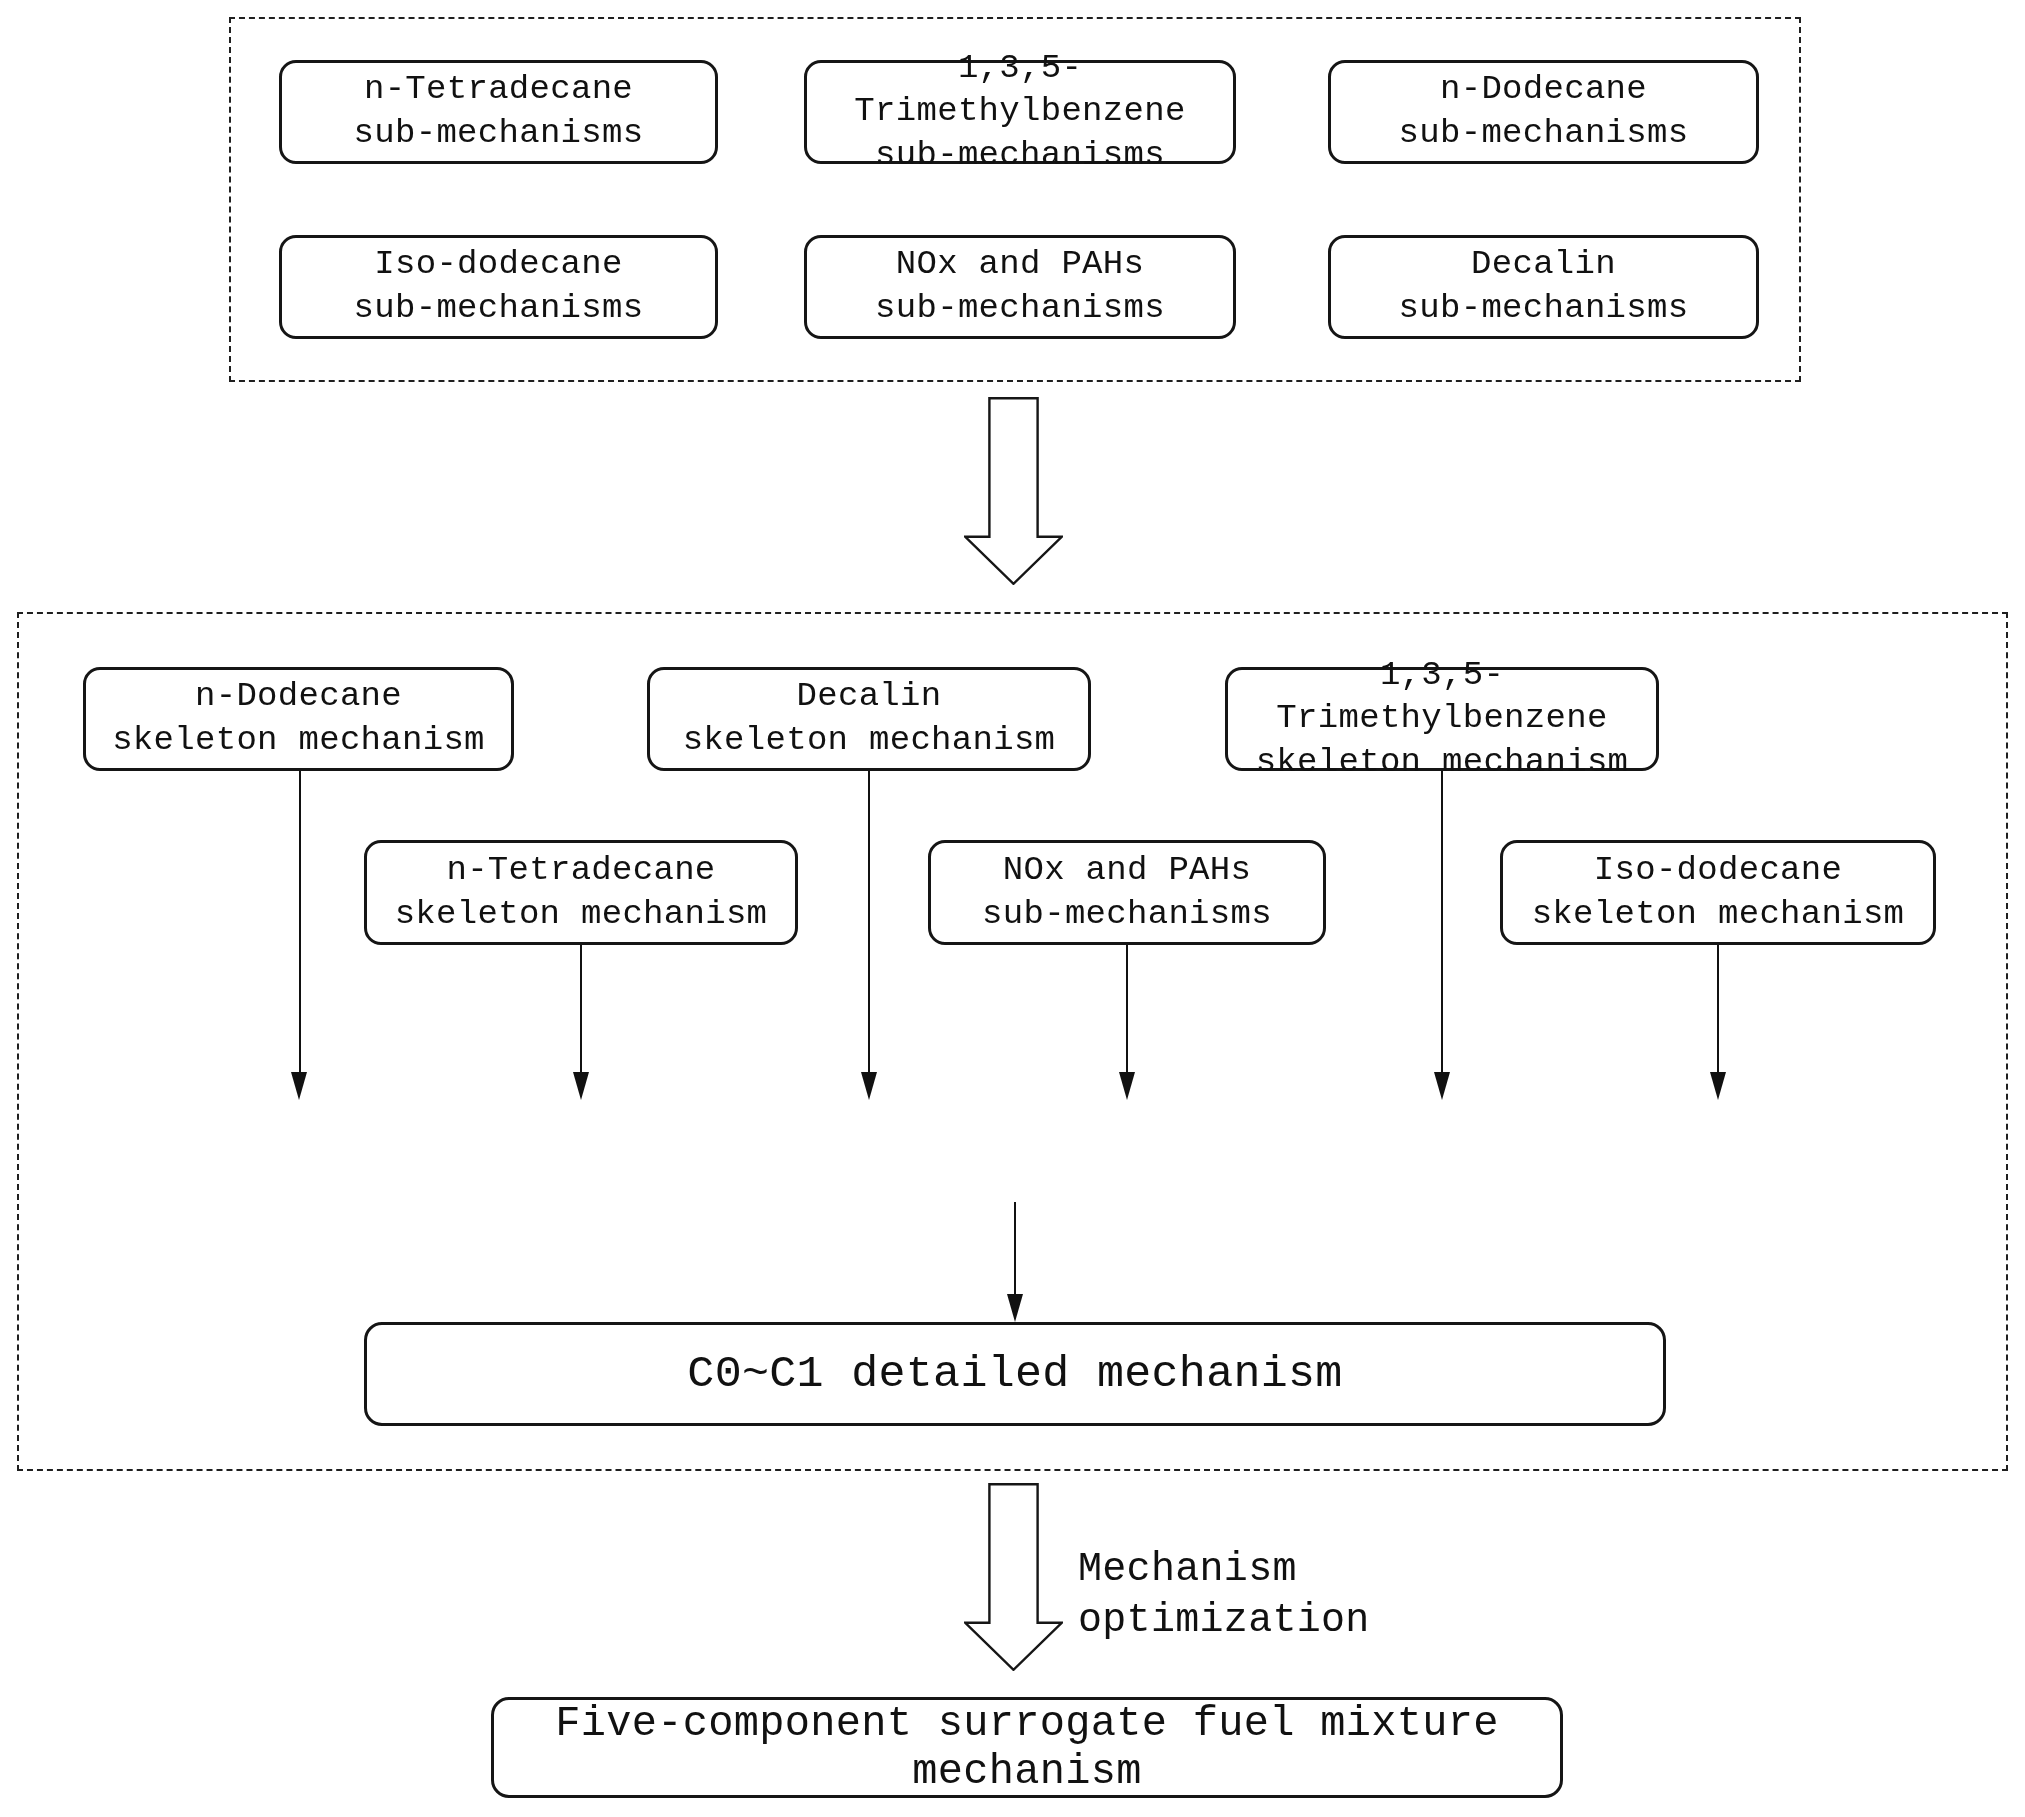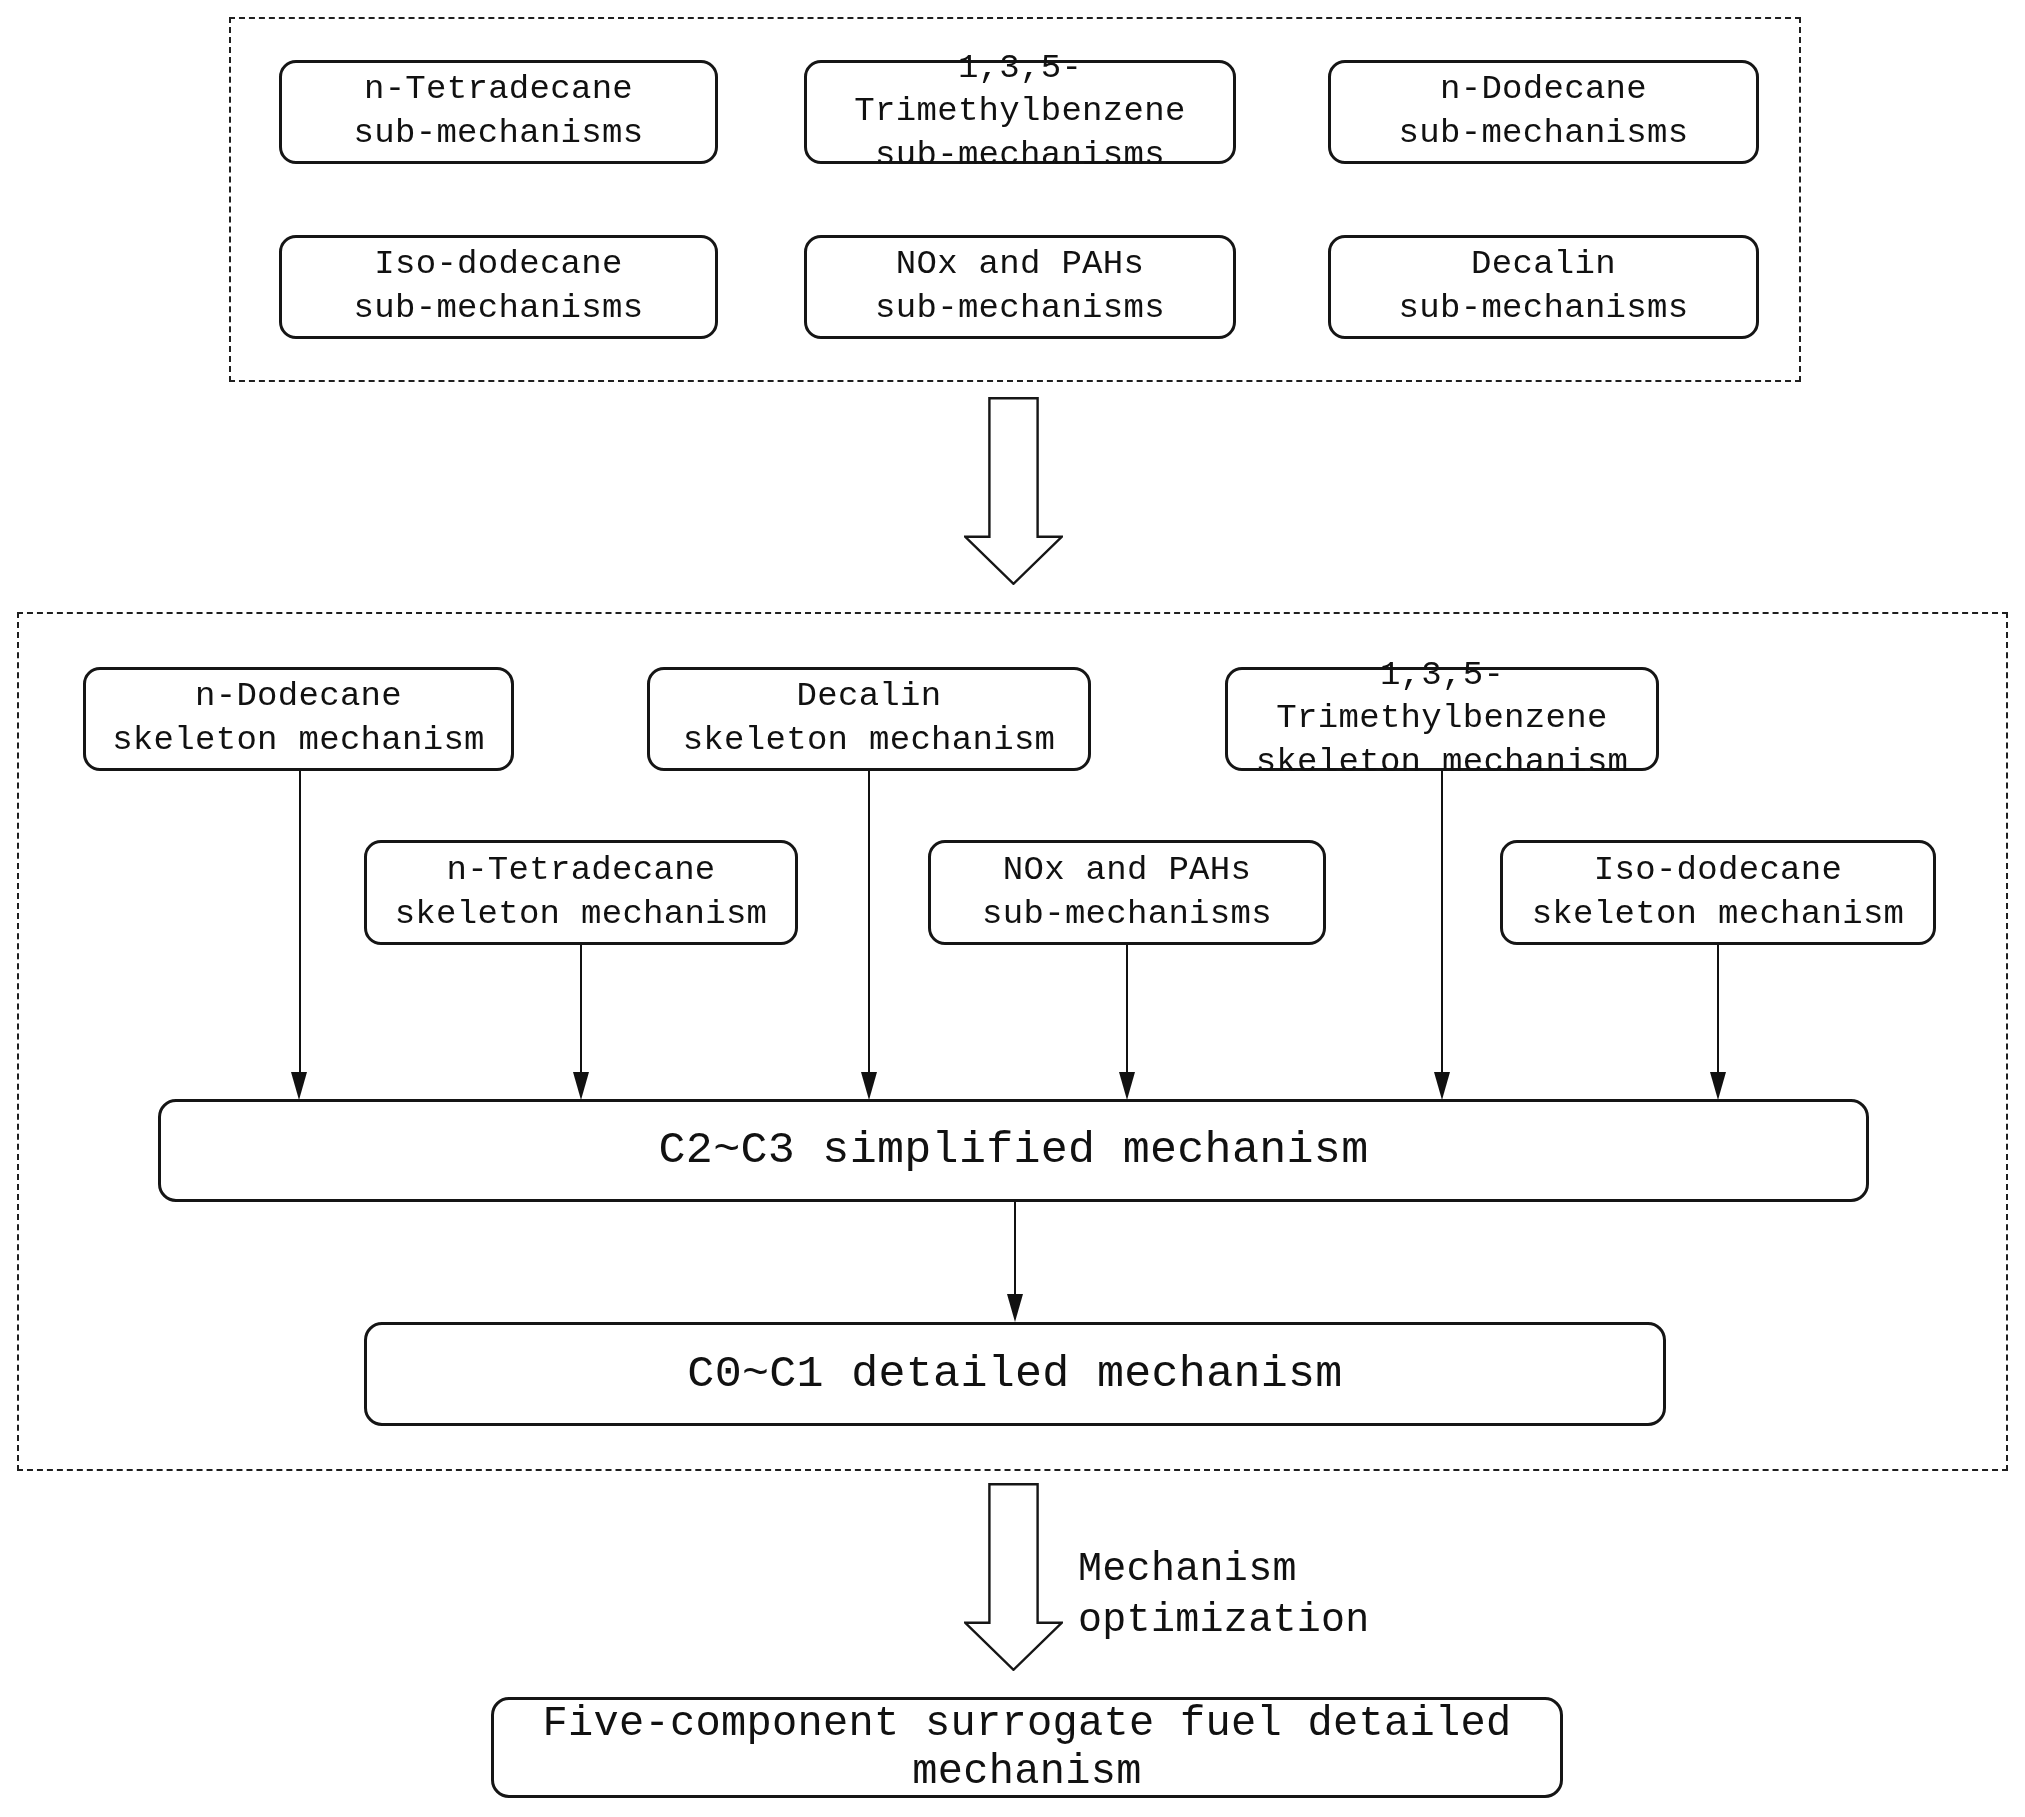--- a/index.html
+++ b/index.html
@@ -159,34 +159,31 @@
   <div id="hd-a2" class="ahead"></div>
   <div id="ln-a3" class="vline"></div>
   <div id="hd-a3" class="ahead"></div>
   <div id="ln-b1" class="vline"></div>
   <div id="hd-b1" class="ahead"></div>
   <div id="ln-b2" class="vline"></div>
   <div id="hd-b2" class="ahead"></div>
   <div id="ln-b3" class="vline"></div>
   <div id="hd-b3" class="ahead"></div>
 
-  <div id="box-simplified" class="bigbox">
-    <span>C2~C3 simplified mechanism</span>
-  </div>
 
   <div id="ln-mid" class="vline"></div>
   <div id="hd-mid" class="ahead"></div>
 
   <div id="box-detailed" class="bigbox">
     <span>C0~C1 detailed mechanism</span>
   </div>
 
   <svg id="block-arrow-bottom" class="block-arrow" viewBox="0 0 164 312">
     <polygon points="42,2 122,2 122,232 162,232 82,310 2,232 42,232"></polygon>
   </svg>
   <div id="opt-label">Mechanism optimization</div>
 
   <div id="box-final" class="bigbox">
-    <span>Five-component surrogate fuel detailed mechanism</span>
+    <span>Five-component surrogate fuel mixture mechanism</span>
   </div>
 
 </div>
 
 
 </body></html>

